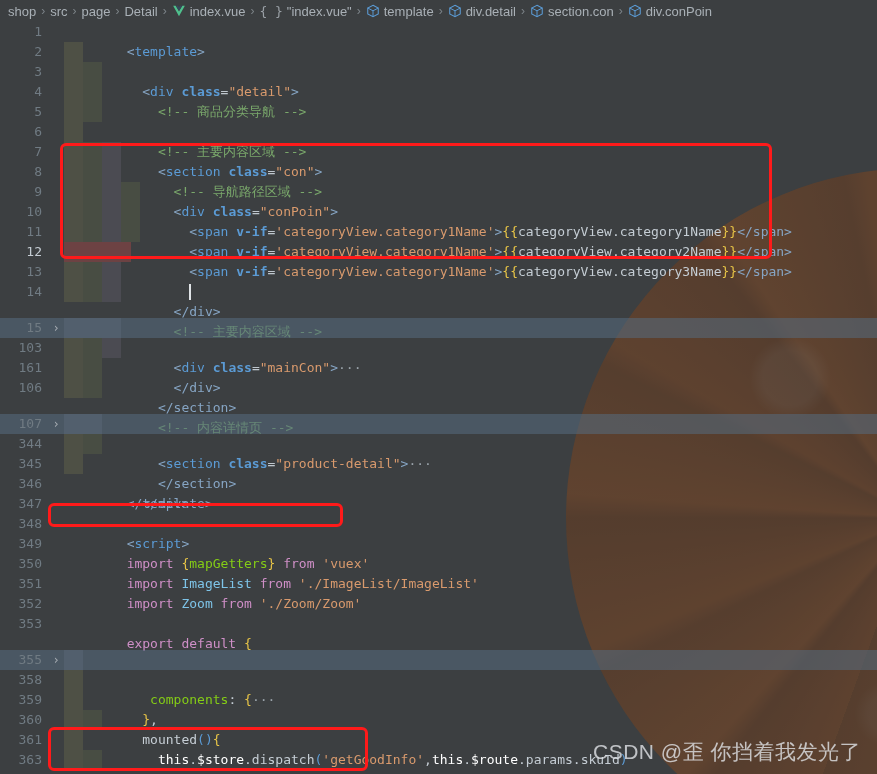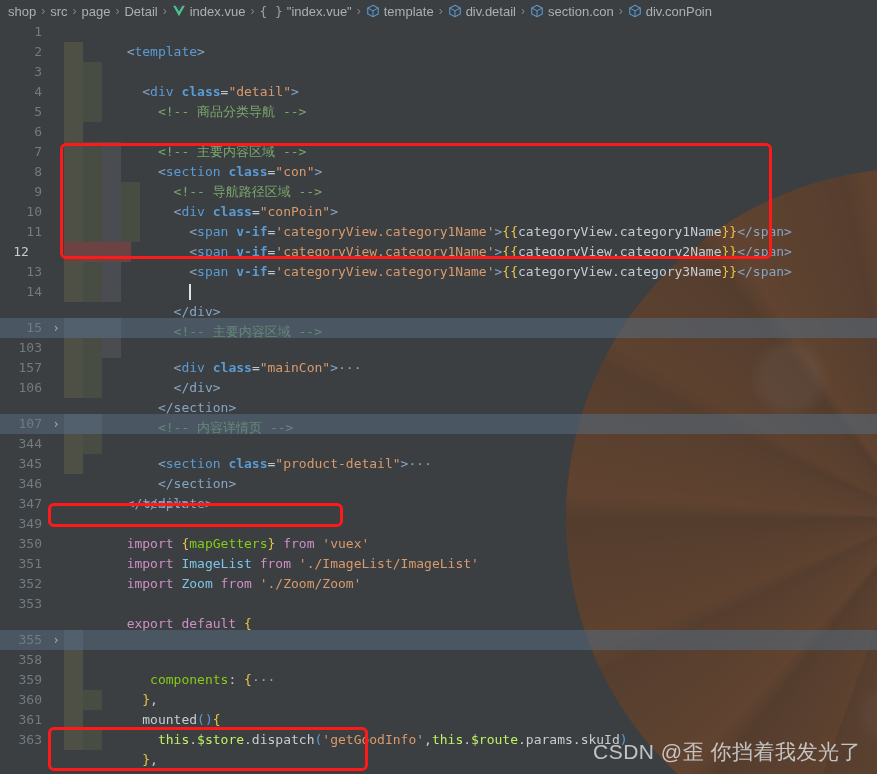--- a/index.html
+++ b/index.html
@@ -117,21 +117,21 @@
   .tag      { color:#86a5c4; }
   .tagname  { color:#5b9bd5; }
   .attrb    { color:#5b9bd5; font-weight:bold; }
   .str      { color:#d99a6d; }
   .cmt      { color:#7aa86b; }
   .punc     { color:#bfc7ce; }
   .brace    { color:#e8c547; }
   .plain    { color:#c5cdd4; }
   .kw       { color:#cf8fc7; }
   .cls      { color:#7ec4e8; }
-  .this     { color:#bef264;margin-top:32px; }
+  .this     { color:#ffffff;margin-top:32px; }
   .prop     { color:#84cc16; }
   .ellipsis { color:#9aa3aa; }
   .curly    { color:#e8c547; }
   .bracket  { color:#5b9bd5; }
 
   .cursor {
     display:inline-block; width:2px; height:16px;
     background:#dfe3e6; vertical-align:-3px;
     position:relative; top:1px;
   }
@@ -334,21 +334,21 @@
     <div class="line">
       <div class="gutter">11</div>
       <div class="fold"></div>
       <div class="code">
         <span class="ig a" style="left:0px"></span><span class="ig b" style="left:19px"></span><span class="ig c" style="left:38px"></span><span class="ig b" style="left:57px"></span>
         <span class="txt">&nbsp;&nbsp;&nbsp;&nbsp;&nbsp;&nbsp;&nbsp;&nbsp;<span class="tag">&lt;</span><span class="tagname">span </span><span class="attrb">v-if</span><span class="punc">=</span><span class="str">'categoryView.category1Name'</span><span class="tag">&gt;</span><span class="brace">{{</span><span class="plain">categoryView.category3Name</span><span class="brace">}}</span><span class="tag">&lt;/span&gt;</span></span>
       </div>
     </div>
 
     <div class="line">
-      <div class="gutter" style="color:#c5cdd4;text-align:center;">12</div>
+      <div class="gutter" style="color:#c5cdd4;">12</div>
       <div class="fold"></div>
       <div class="code">
         <span class="ig r" style="left:0px"></span><span class="ig r" style="left:19px"></span><span class="ig r" style="left:38px"></span><span class="ig r" style="left:57px;width:10px"></span>
         <span class="txt">&nbsp;&nbsp;&nbsp;&nbsp;&nbsp;&nbsp;&nbsp;&nbsp;<span class="cursor"></span></span>
       </div>
     </div>
 
     <div class="line">
       <div class="gutter">13</div>
       <div class="fold"></div>
@@ -379,21 +379,21 @@
     <div class="line">
       <div class="gutter">103</div>
       <div class="fold"></div>
       <div class="code">
         <span class="ig a" style="left:0px"></span><span class="ig b" style="left:19px"></span><span class="ig c" style="left:38px"></span>
         <span class="txt">&nbsp;&nbsp;&nbsp;&nbsp;&nbsp;&nbsp;<span class="tag">&lt;/div&gt;</span></span>
       </div>
     </div>
 
     <div class="line">
-      <div class="gutter">157</div>
+      <div class="gutter">161</div>
       <div class="fold"></div>
       <div class="code">
         <span class="ig a" style="left:0px"></span><span class="ig b" style="left:19px"></span>
         <span class="txt">&nbsp;&nbsp;&nbsp;&nbsp;<span class="tag">&lt;/section&gt;</span></span>
       </div>
     </div>
 
 
     <div class="line">
       <div class="gutter">106</div>
@@ -438,20 +438,27 @@
         <span class="txt"><span class="tag">&lt;/template&gt;</span></span>
       </div>
     </div>
 
     <div class="line">
       <div class="gutter">347</div>
       <div class="fold"></div>
       <div class="code"><span class="txt">&nbsp;</span></div>
     </div>
 
+    <div class="line">
+      <div class="gutter">348</div>
+      <div class="fold"></div>
+      <div class="code">
+        <span class="txt"><span class="tag">&lt;</span><span class="tagname">script</span><span class="tag">&gt;</span></span>
+      </div>
+    </div>
 
     <div class="line">
       <div class="gutter">349</div>
       <div class="fold"></div>
       <div class="code">
         <span class="txt"><span class="kw">import </span><span class="curly">{</span><span class="prop">mapGetters</span><span class="curly">}</span><span class="plain"> </span><span class="kw">from </span><span class="str">'vuex'</span></span>
       </div>
     </div>
 
     <div class="line">

